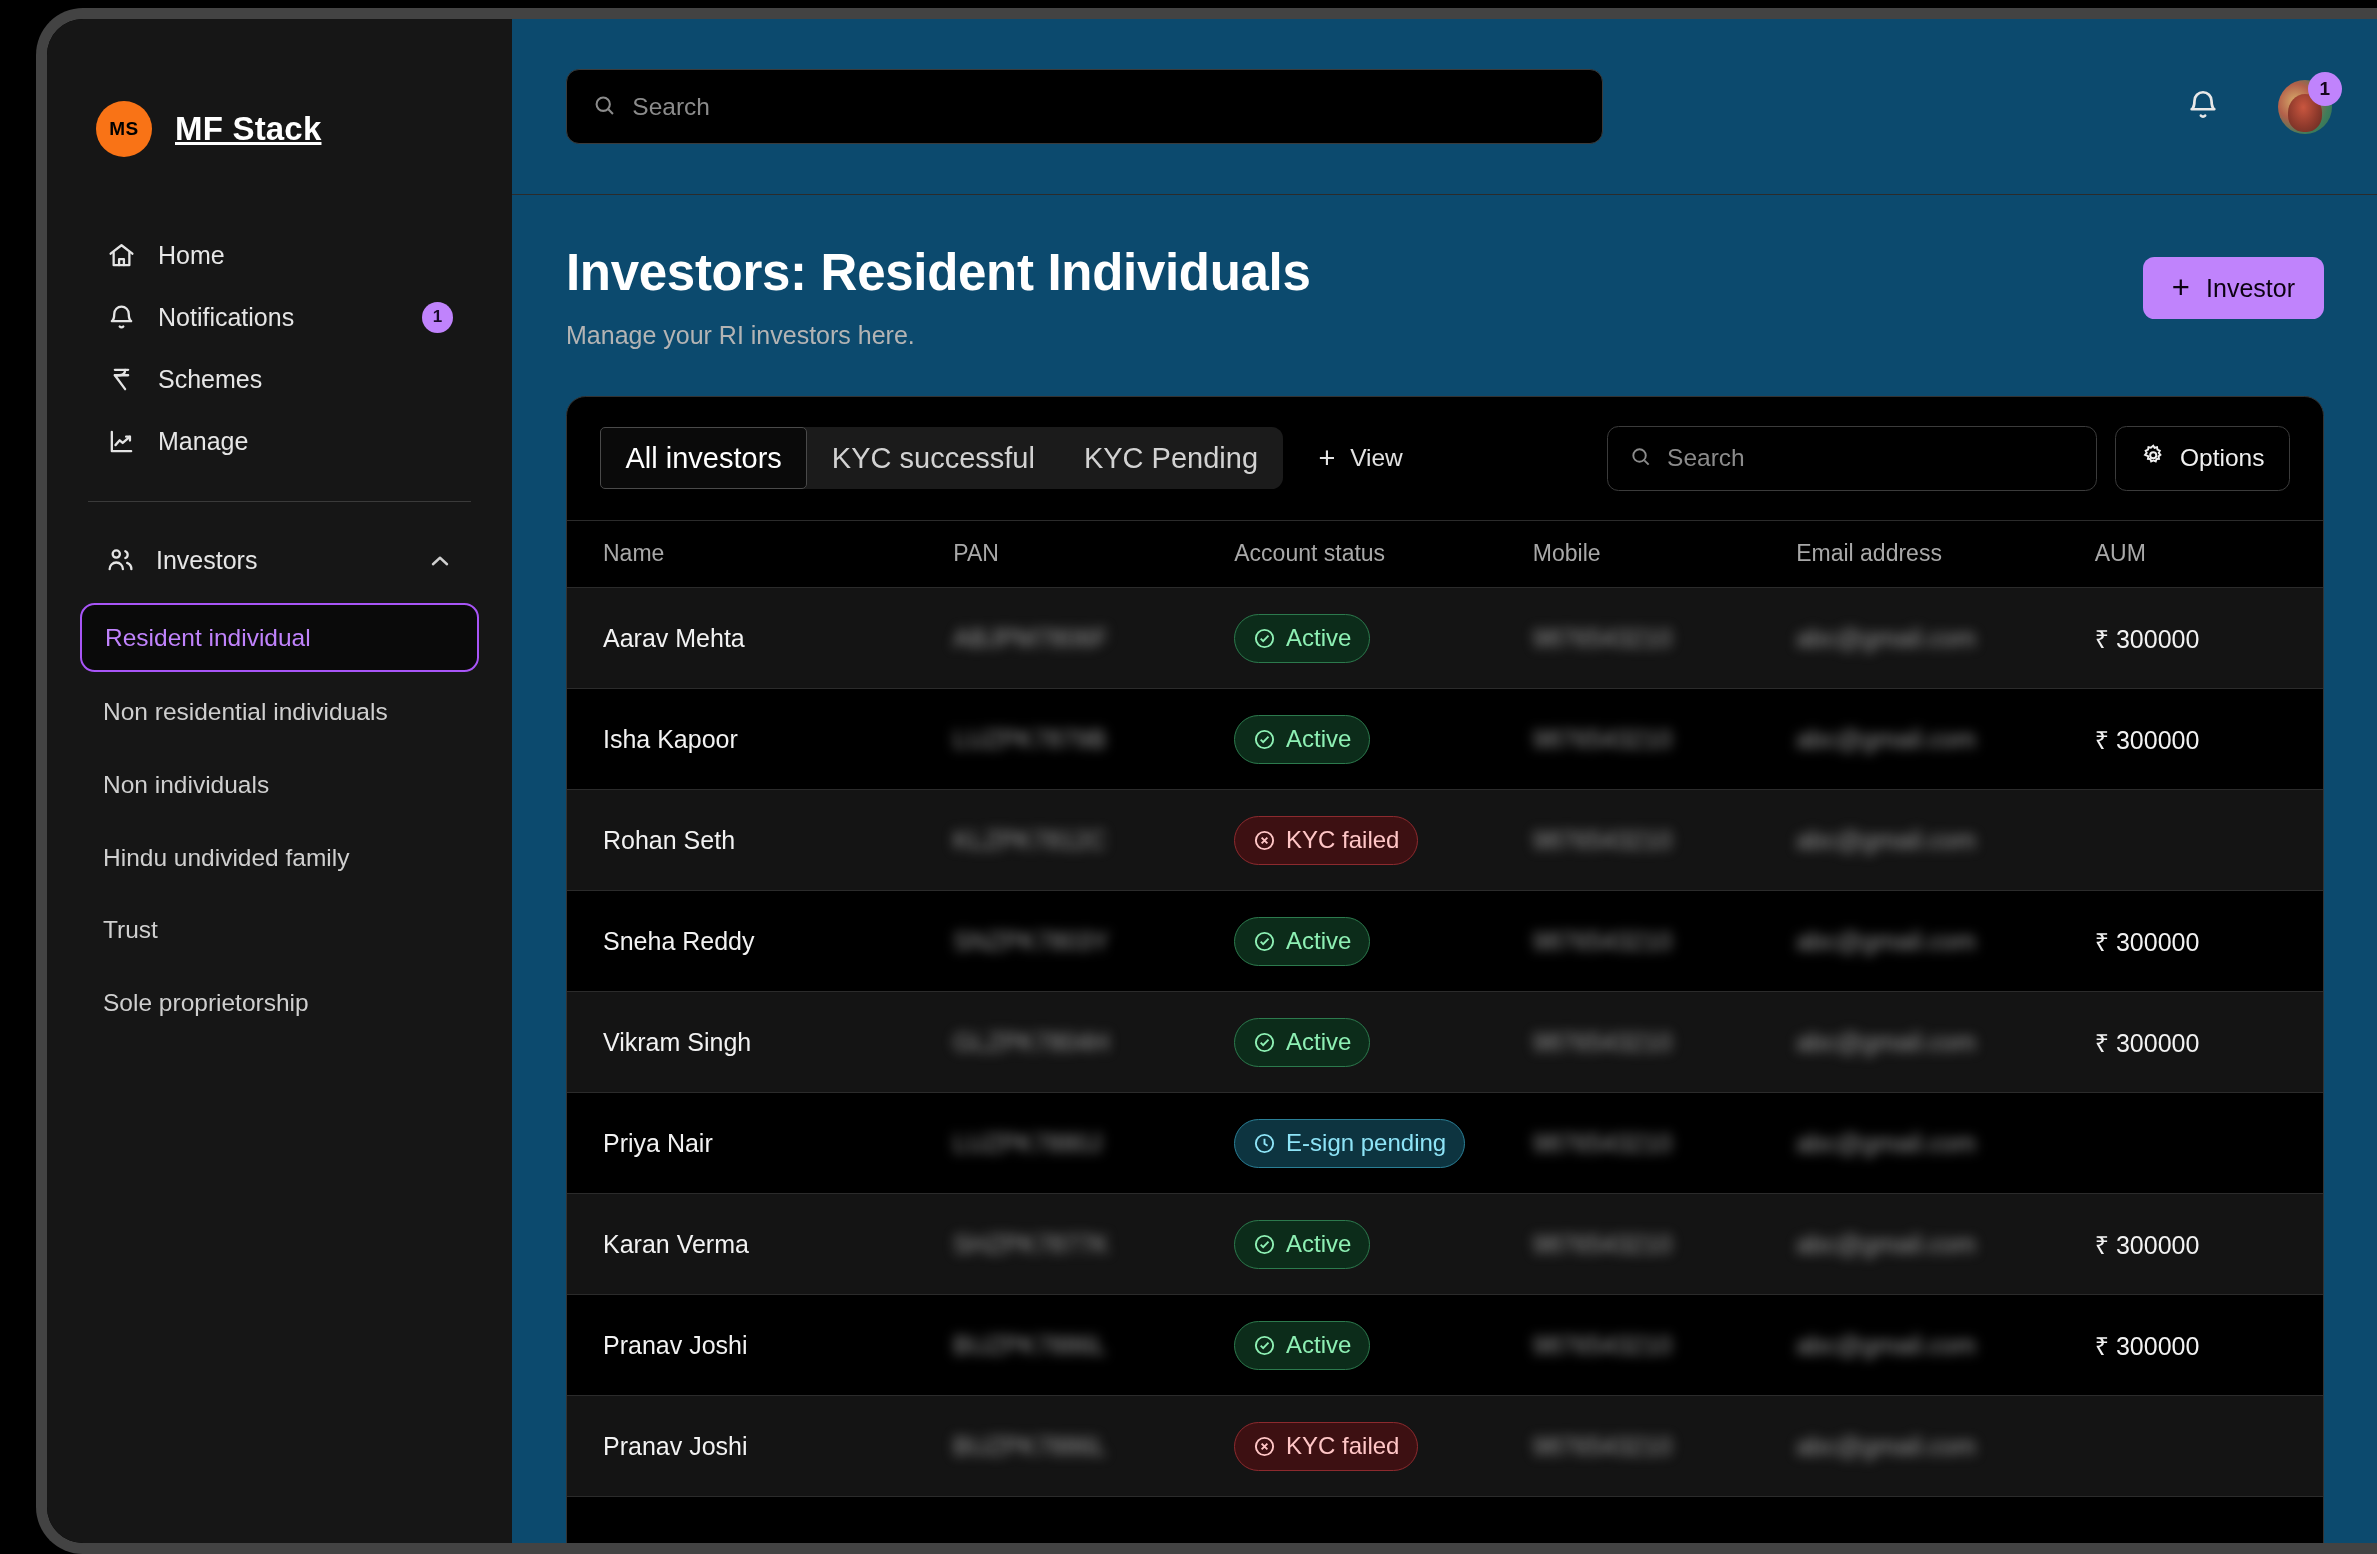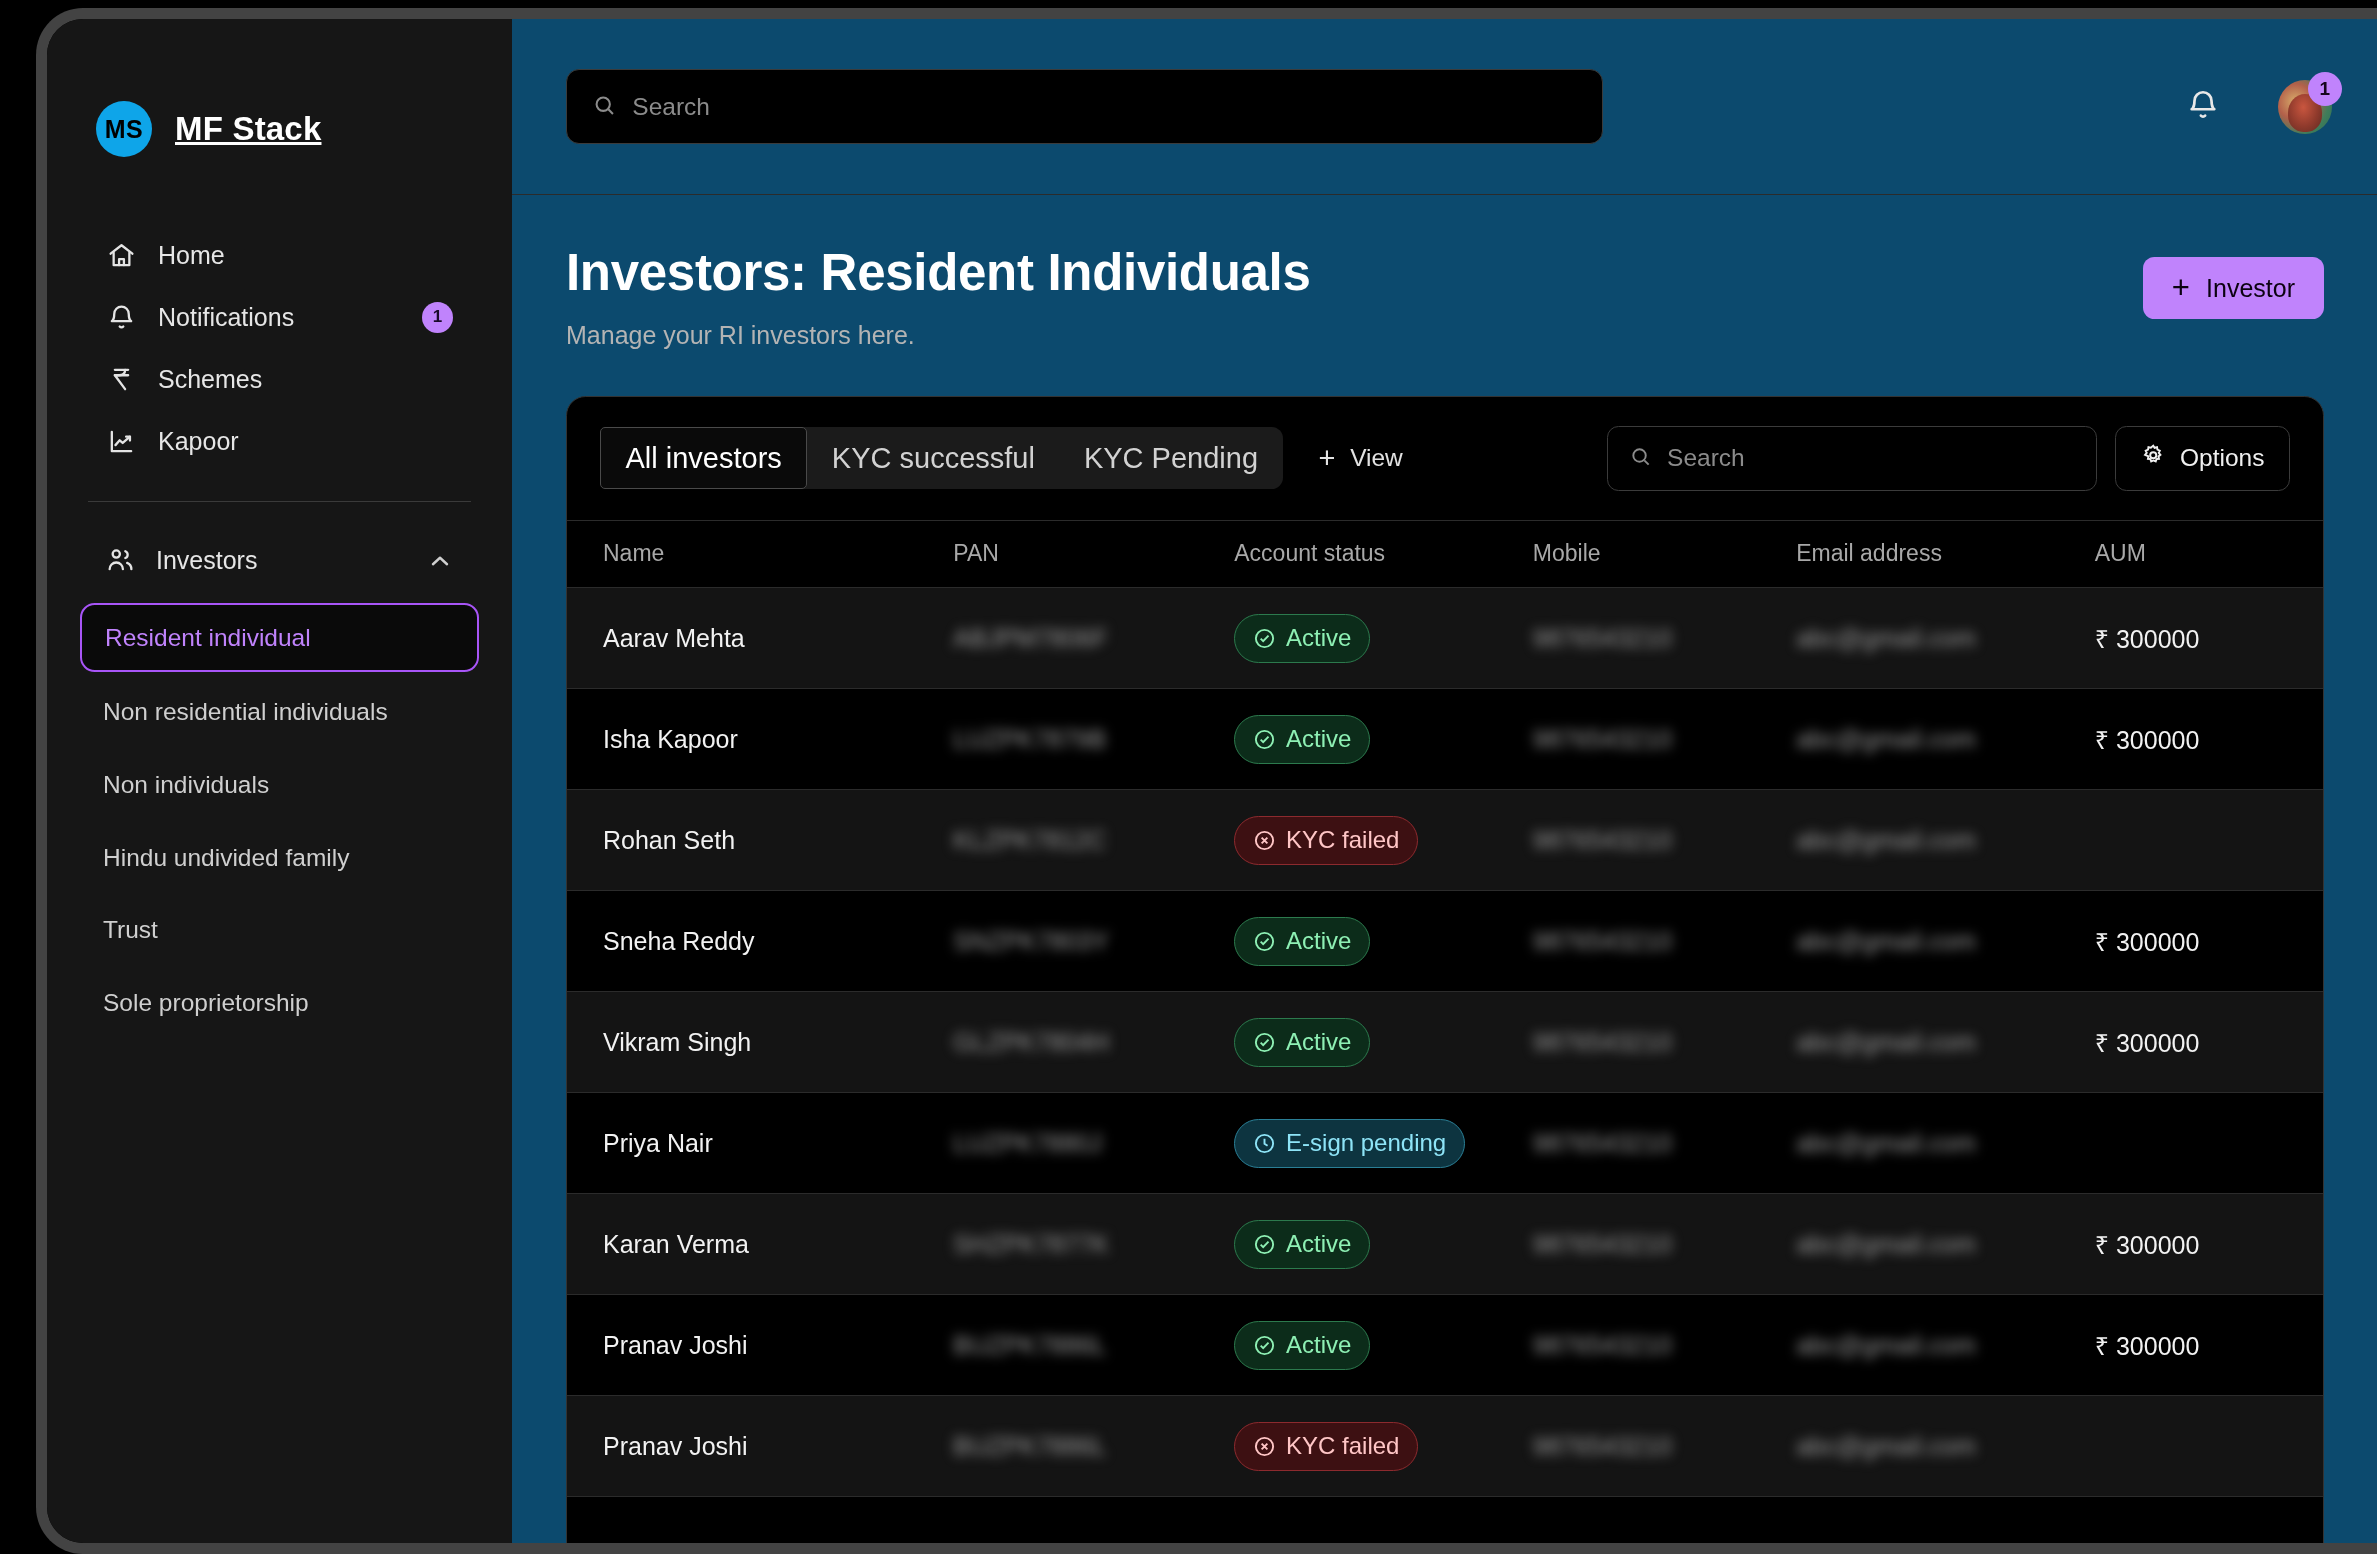--- a/index.html
+++ b/index.html
@@ -39,24 +39,24 @@
 
   .brand {
     display: flex;
     align-items: center;
     gap: 23px;
     padding: 82px 0 0 49px;
   }
   .brand-badge {
     width: 56px; height: 56px;
     border-radius: 50%;
-    background: #0ea5e9;
+    background: #f97316;
     color: #000;
     display: flex; align-items: center; justify-content: center;
-    font-size: 25px; font-weight: 600; letter-spacing: 0.4px;
+    font-size: 19px; font-weight: 600; letter-spacing: 0.4px;
   }
   .brand-name {
     font-size: 33px;
     font-weight: 700;
     color: #ffffff;
     letter-spacing: 0.2px;
     text-decoration: underline;
   }
 
   .nav {
@@ -351,21 +351,21 @@
       </div>
 
       <div class="nav-item">
         <span class="ic">
           <svg viewBox="0 0 24 24">
               <path d="M4 4v16h16"></path>
               <path d="M7 15l3.5-4 2.5 2.2L19 8"></path>
               <path d="M19 8h-3.2M19 8v3.2"></path>
             </svg>
         </span>
-        <span class="nav-label">Kapoor</span>
+        <span class="nav-label">Manage</span>
       </div>
 
     </nav>
 
     <div class="divider"></div>
 
     <div class="section-head">
       <span class="ic">
         <svg viewBox="0 0 24 24">
             <circle cx="8.5" cy="7.5" r="3"></circle>

